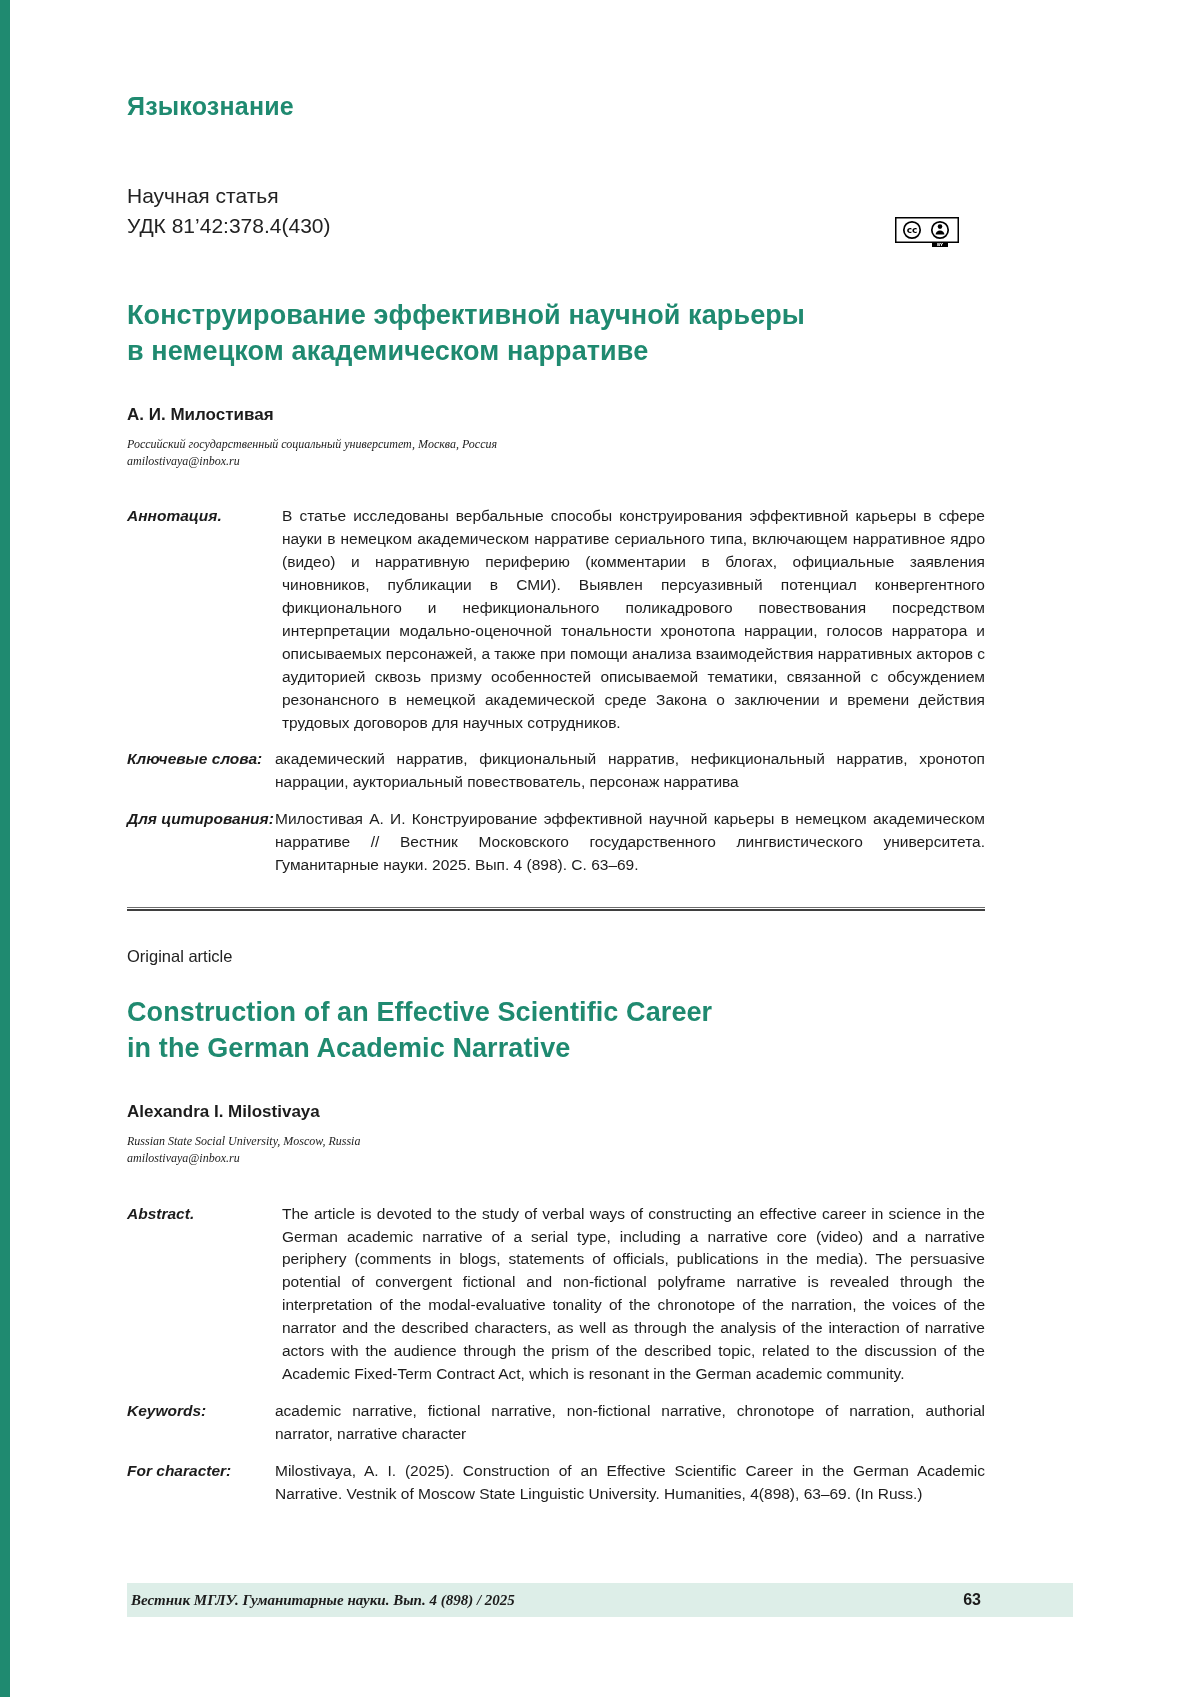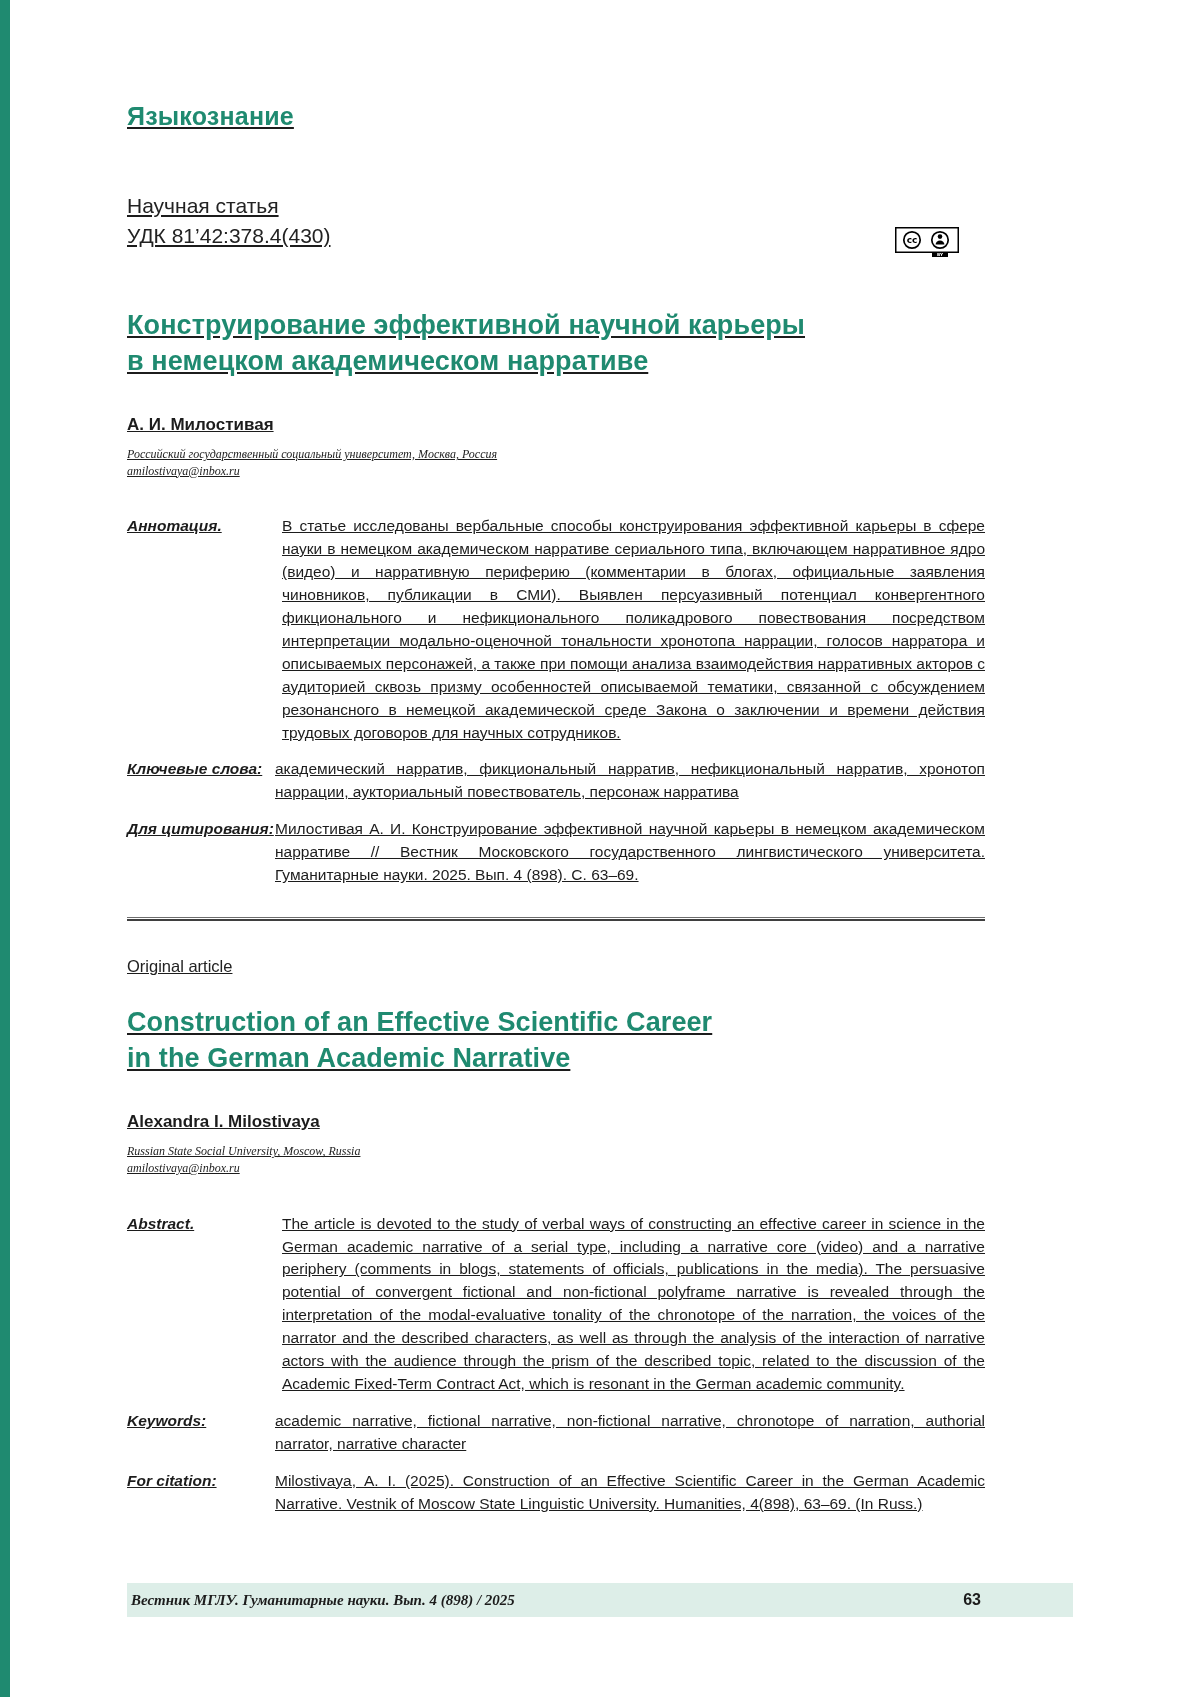--- a/index.html
+++ b/index.html
@@ -17,23 +17,22 @@
     overflow: hidden;
   }
   .accent-bar {
     position: absolute;
     left: 0; top: 0;
     width: 10px; height: 1697px;
     background: #1f8a70;
   }
   .content {
     position: absolute;
-    left: 127px; top: 18px;
+    left: 127px; top: 8px;
     width: 858px;
-    text-decoration: underline;
   }
   .section-heading {
     margin-top: 84px;
     font-size: 25px;
     font-weight: bold;
     color: #1f8a70;
     letter-spacing: 0.2px;
   }
   .meta-block { margin-top: 60px; position: relative; }
   .meta-line { font-size: 21px; line-height: 1.42; color: #222; }
@@ -184,21 +183,21 @@
     <div class="rows">
       <div class="row">
         <div class="row-label">Abstract.</div>
         <div class="row-text">The article is devoted to the study of verbal ways of constructing an effective career in science in the German academic narrative of a serial type, including a narrative core (video) and a narrative periphery (comments in blogs, statements of officials, publications in the media). The persuasive potential of convergent fictional and non-fictional polyframe narrative is revealed through the interpretation of the modal-evaluative tonality of the chronotope of the narration, the voices of the narrator and the described characters, as well as through the analysis of the interaction of narrative actors with the audience through the prism of the described topic, related to the discussion of the Academic Fixed-Term Contract Act, which is resonant in the German academic community.</div>
       </div>
       <div class="row">
         <div class="row-label">Keywords:</div>
         <div class="row-text">academic narrative, fictional narrative, non-fictional narrative, chronotope of narration, authorial narrator, narrative character</div>
       </div>
       <div class="row">
-        <div class="row-label">For citation:</div>
+        <div class="row-label">For character:</div>
         <div class="row-text">Milostivaya, A. I. (2025). Construction of an Effective Scientific Career in the German Academic Narrative. Vestnik of Moscow State Linguistic University. Humanities, 4(898), 63–69. (In Russ.)</div>
       </div>
     </div>
 
   </div>
 
   <div class="footer">
     <div class="footer-journal">Вестник МГЛУ. Гуманитарные науки. Вып. 4 (898) / 2025</div>
     <div class="footer-page">63</div>
   </div>

